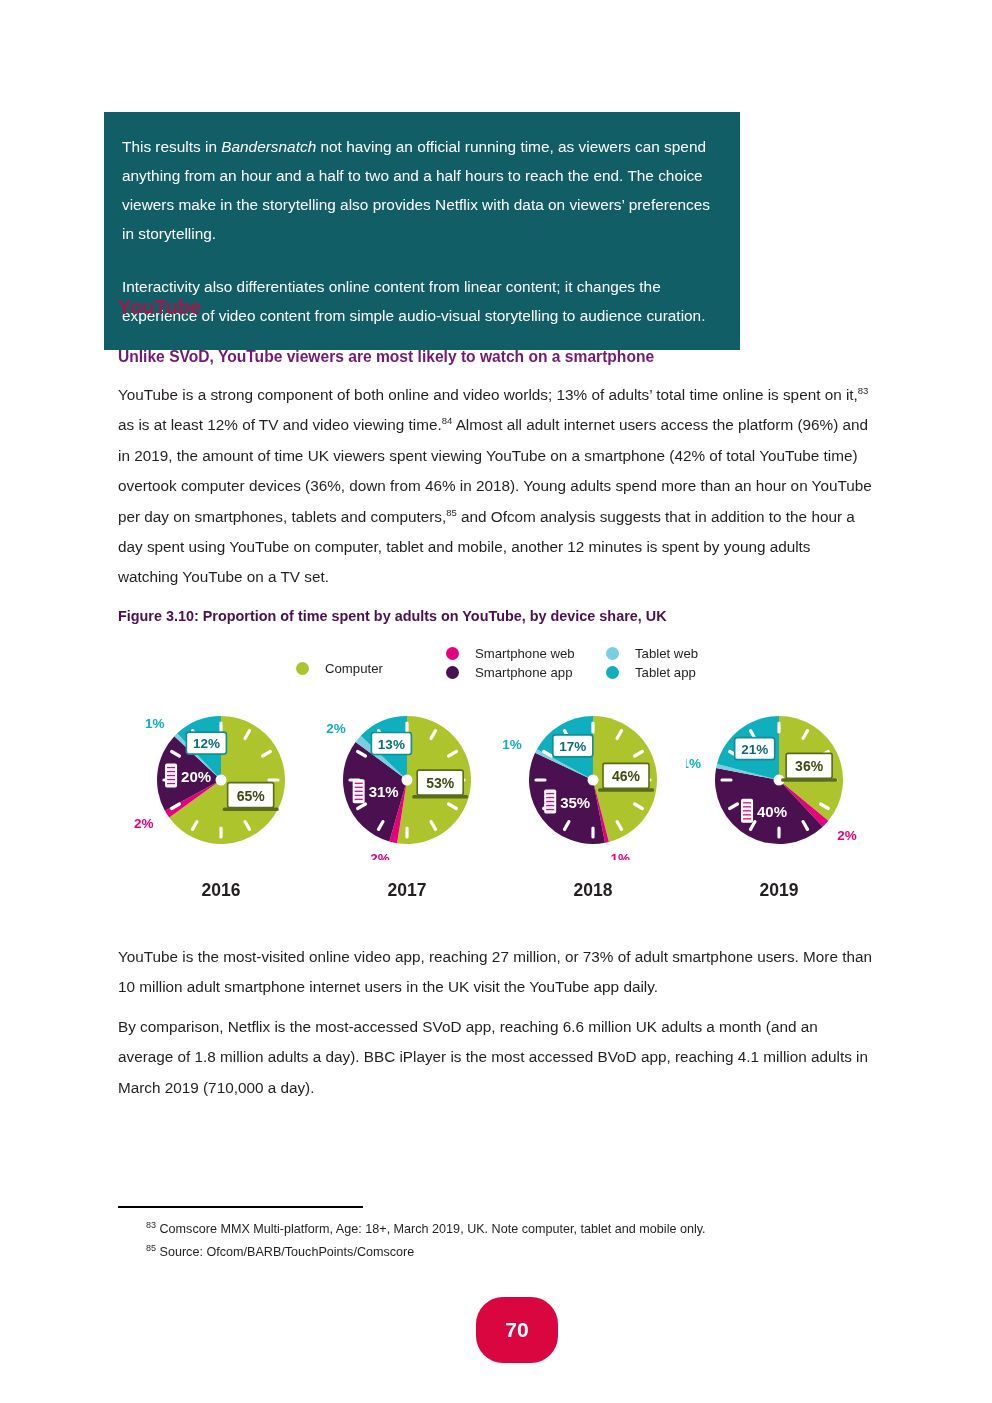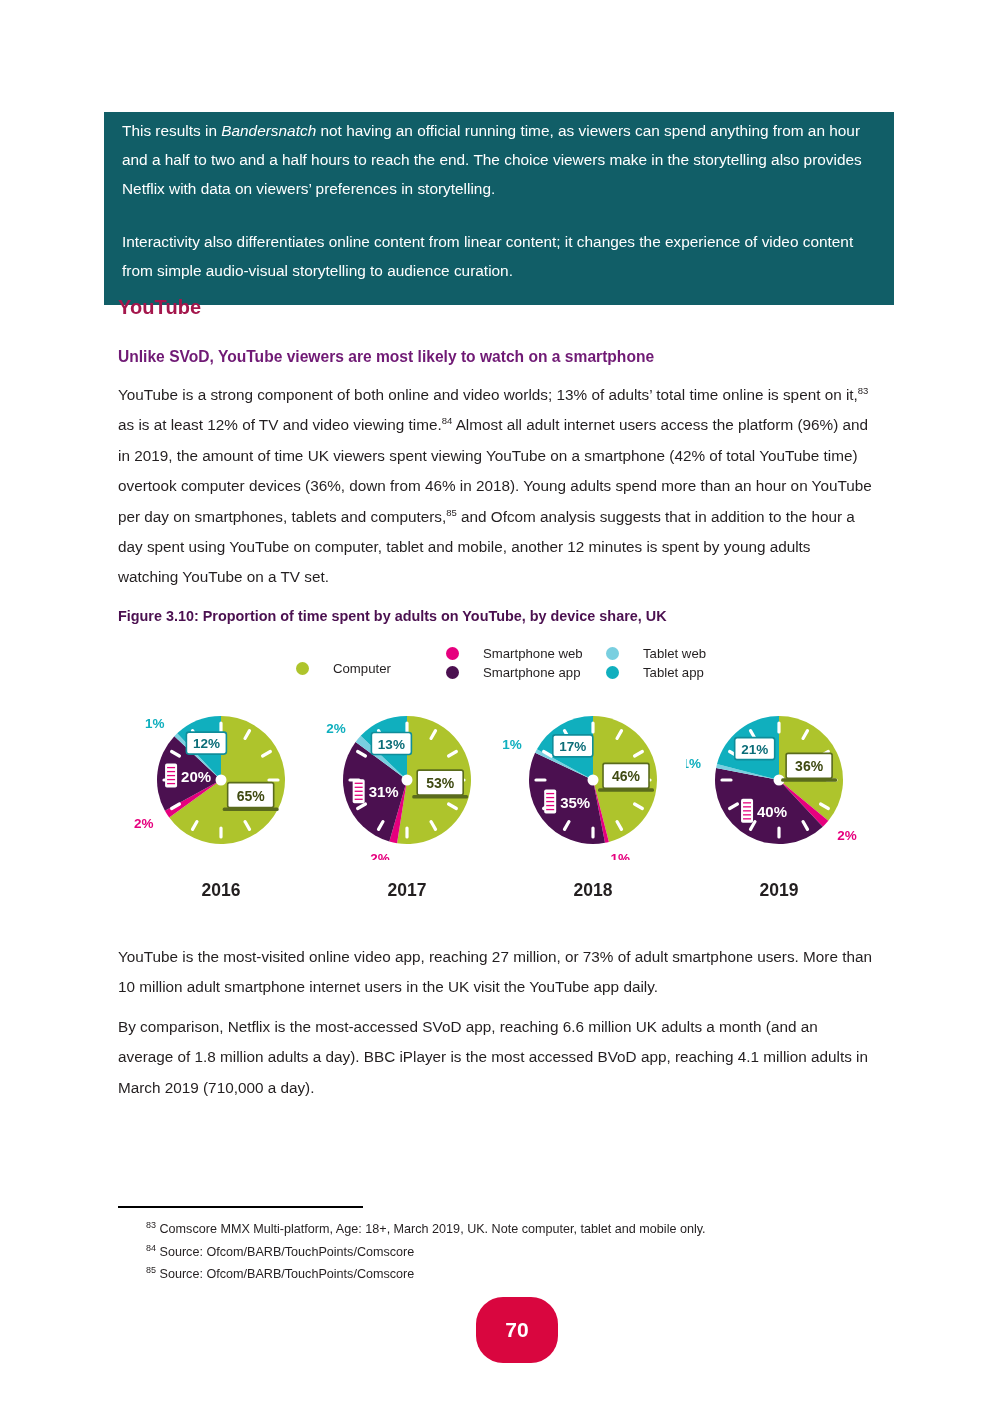--- a/index.html
+++ b/index.html
@@ -19,25 +19,25 @@
     position: absolute;
     inset: 0;
     background: #ffffff;
   }
 
   
   .callout {
     position: absolute;
     left: 104px;
     top: 112px;
-    width: 790px;
+    width: 636px;
     box-sizing: border-box;
     background: #115e67;
     color: #ffffff;
-    padding: 4px 18px 20px 18px;
+    padding: 20px 18px 20px 18px;
     font-size: 15.4px;
     line-height: 29px;
   }
   .callout p { margin: 0; }
   .callout p + p { margin-top: 24px; }
   .callout em { font-style: italic; }
 
   
   .h1 {
     position: absolute;
@@ -101,21 +101,21 @@
     display: flex;
     align-items: flex-start;
     gap: 0px;
     font-size: 13.2px;
     color: #231f20;
   }
   .legend-col { display: flex; flex-direction: column; gap: 4px; }
   .legend-col.c1 { margin-top: 15px; width: 150px; }
   .legend-col.c2 { width: 160px; }
   .legend-col.c3 { width: 130px; }
-  .legend-item { display: flex; align-items: center; gap: 24px; }
+  .legend-item { display: flex; align-items: center; gap: 16px; }
   .legend-dot {
     width: 13px; height: 13px; border-radius: 50%;
     flex: none;
   }
   .legend-label { white-space: nowrap; }
 
   .pies {
     position: absolute;
     left: 0;
     top: 62px;
@@ -413,19 +413,18 @@
   <div class="body-block" id="para-after-1">
     <p>YouTube is the most-visited online video app, reaching 27 million, or 73% of adult smartphone users. More than 10 million adult smartphone internet users in the UK visit the YouTube app daily.</p>
   </div>
   <div class="body-block" id="para-after-2">
     <p>By comparison, Netflix is the most-accessed SVoD app, reaching 6.6 million UK adults a month (and an average of 1.8 million adults a day). BBC iPlayer is the most accessed BVoD app, reaching 4.1 million adults in March 2019 (710,000 a day).</p>
   </div>
 
   <div class="footnote-rule"></div>
   <div class="footnotes" id="footnotes-container">
       <div><sup>83</sup><span> Comscore MMX Multi-platform, Age: 18+, March 2019, UK. Note computer, tablet and mobile only.</span></div>
-      <div><sup>84</sup><span> Source: Ofcom/BARB/TouchPoints/Comscore</span></div>
       <div><sup>85</sup><span> Source: Ofcom/BARB/TouchPoints/Comscore</span></div>
     </div>
 
   <div class="page-badge">70</div>
 
 </div>
 
 </body></html>

